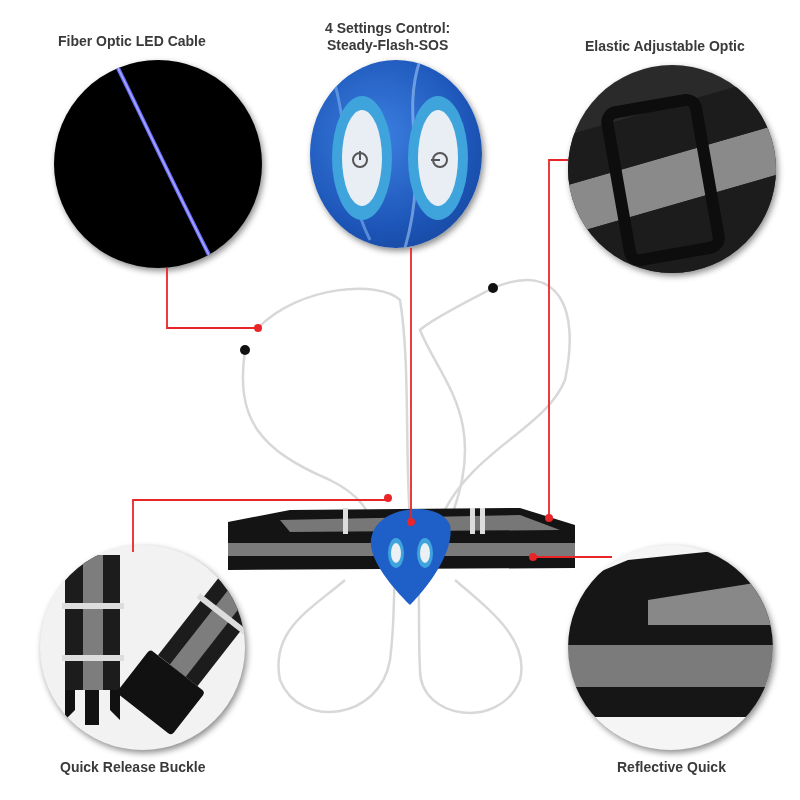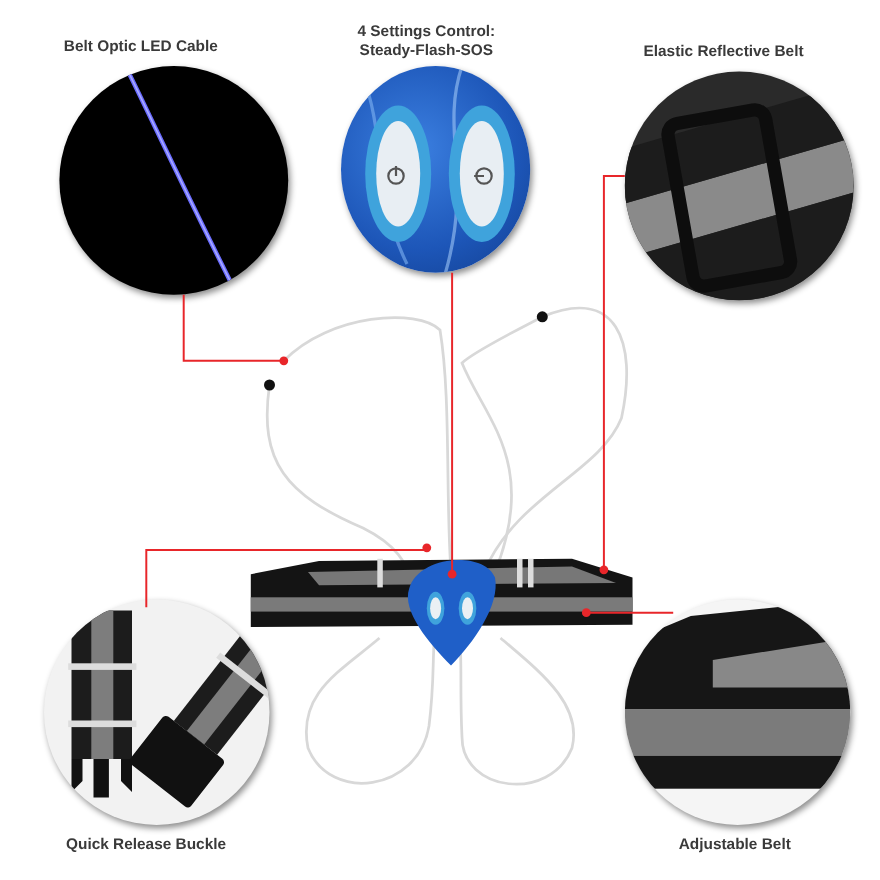--- a/index.html
+++ b/index.html
@@ -4,28 +4,28 @@
 <style>
   html, body { margin:0; padding:0; background:#ffffff; }
   body { width:800px; height:800px; position:relative; overflow:hidden; font-family:"Liberation Sans", sans-serif; }
   .label { position:absolute; font-weight:bold; font-size:14px; color:#3a3a3a; text-align:center; line-height:17px; white-space:nowrap; }
   .circle { position:absolute; border-radius:50%; overflow:hidden; box-shadow: 2px 3px 6px rgba(0,0,0,0.45); }
   svg.overlay { position:absolute; left:0; top:0; }
 </style>
 </head>
 <body>
 
-<div class="label" style="left:58px; top:33px;">Belt Optic LED Cable</div>
+<div class="label" style="left:58px; top:33px;">Fiber Optic LED Cable</div>
 <div class="label" style="left:325px; top:20px;">
   <div>4 Settings Control:</div>
   <div>Steady-Flash-SOS</div>
 </div>
-<div class="label" style="left:585px; top:38px;">Elastic Reflective Belt</div>
+<div class="label" style="left:585px; top:38px;">Elastic Adjustable Optic</div>
 <div class="label" style="left:60px; top:759px;">Quick Release Buckle</div>
-<div class="label" style="left:617px; top:759px;">Adjustable Belt</div>
+<div class="label" style="left:617px; top:759px;">Reflective Quick</div>
 
 <div class="circle" style="left:54px; top:60px; width:208px; height:208px; background:#000;">
   <svg width="208" height="208">
     <path d="M60 0 C 80 40, 105 95, 155 195" stroke="#6a6cff" stroke-width="4" fill="none"></path>
     <path d="M60 0 C 80 40, 105 95, 155 195" stroke="#a9aaff" stroke-width="1.5" fill="none"></path>
   </svg>
 </div>
 
 <div class="circle" style="left:310px; top:60px; width:172px; height:188px; background:radial-gradient(circle at 40% 40%, #3b7fe0, #1d56b8 60%, #123e8e);">
   <svg width="172" height="188">

